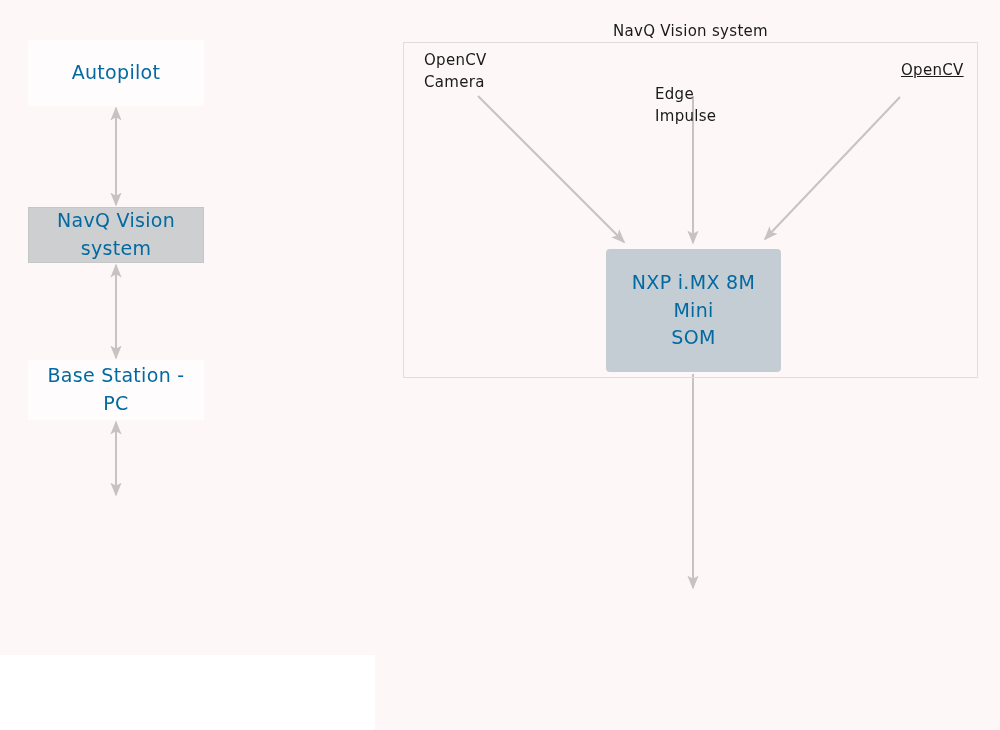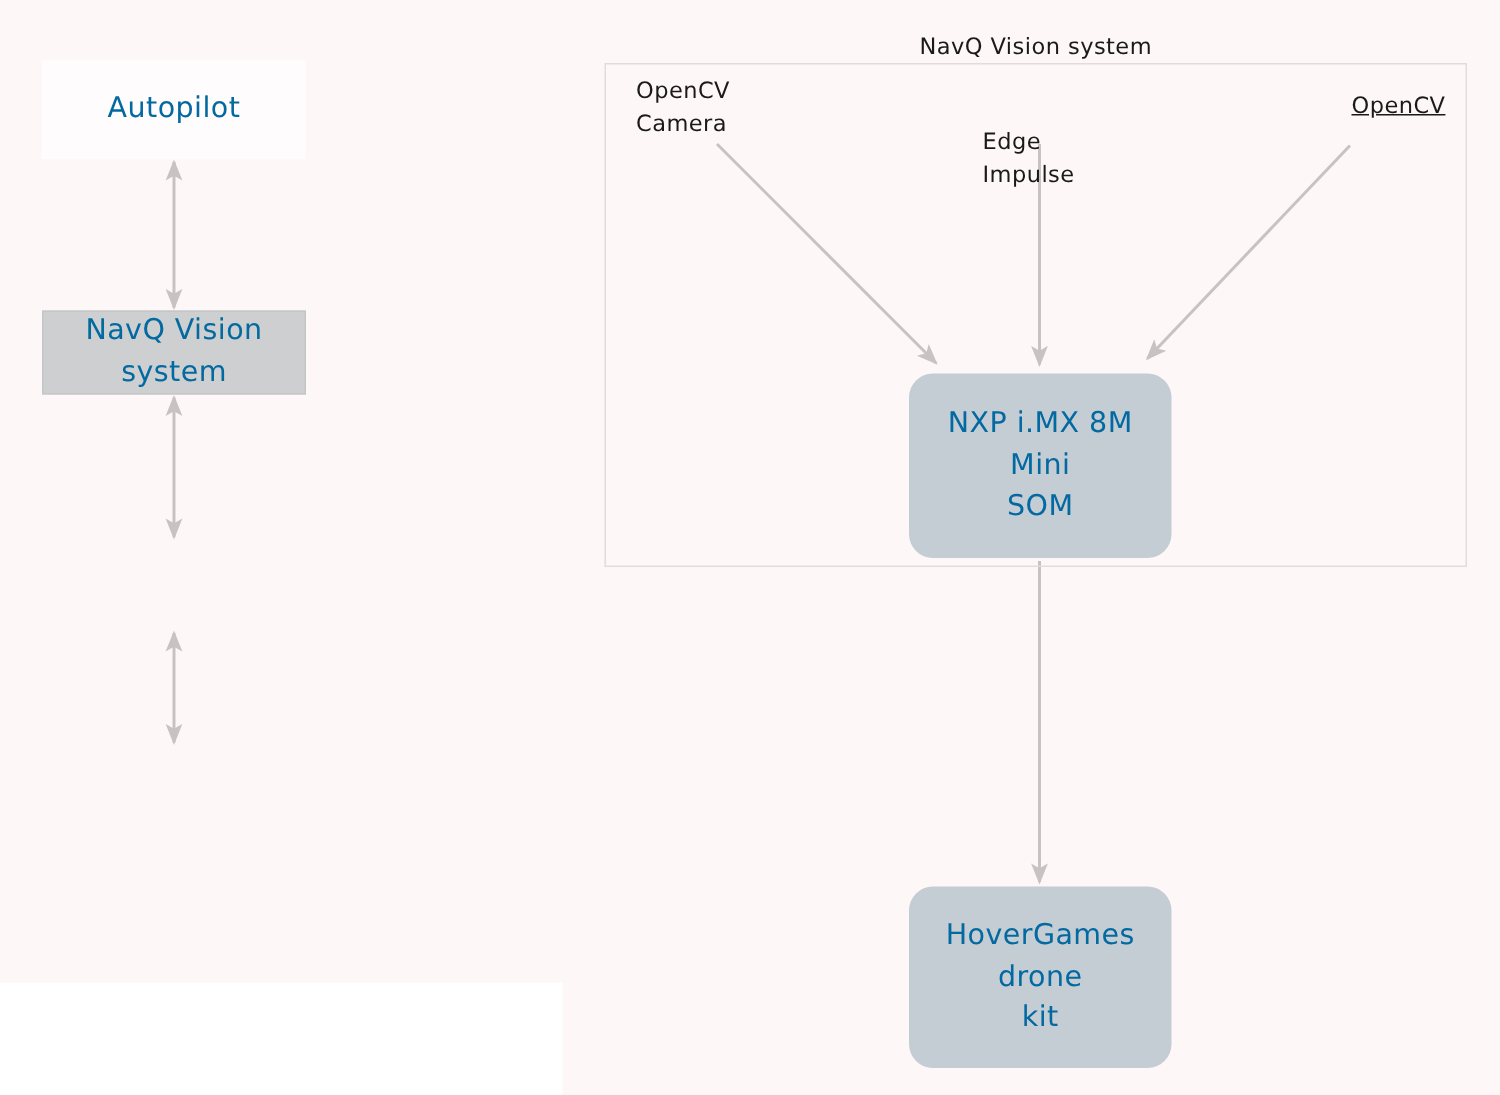--- a/index.html
+++ b/index.html
@@ -36,21 +36,21 @@
   .node.white {
     background: #fefcfc;
     border: none;
   }
   .node.gray-flat {
     background: #cdcfd0;
     border: 1px solid #c4c6c7;
   }
   .node.gray-round {
     background: #c4ccd4;
-    border-radius: 16px;
+    border-radius: 4px;
   }
 
   
   #vision-panel {
     position: absolute;
     left: 403px;
     top: 42px;
     width: 575px;
     height: 336px;
     border: 1px solid #e2dcdc;
@@ -129,39 +129,38 @@
   </svg>
 
   <div class="node white" style="left:28px; top:40px; width:176px; height:66px;">
     <span>Autopilot</span>
   </div>
 
   <div class="node gray-flat" style="left:28px; top:207px; width:176px; height:56px;">
     <span>NavQ Vision system</span>
   </div>
 
+  <div class="node white" style="left:28px; top:360px; width:176px; height:60px;">
+    <span>Base Station - PC</span>
+  </div>
 
 
   <div id="vision-panel-title">NavQ Vision system</div>
 
   <div id="vision-panel"></div>
 
   <div class="src-label" style="left:424px; top:50px;">OpenCV
 Camera</div>
 
   <div class="src-label" style="left:655px; top:50px;margin-top:34px;">Edge
 Impulse</div>
 
   <div class="src-label" style="left:901px; top:60px;text-decoration:underline;">OpenCV</div>
 
   <div class="node gray-round" style="left:606px; top:249px; width:175px; height:123px; white-space:pre-line;">
     <span>NXP i.MX 8M Mini
 SOM</span>
   </div>
 
-  <div class="node gray-round" style="left:606px; top:591px; width:175px; height:121px; white-space:pre-line;">
-    <span>HoverGames drone
-kit</span>
-  </div>
 
   <div id="bottom-white-block"></div>
 
 </div>
 
 </body></html>

